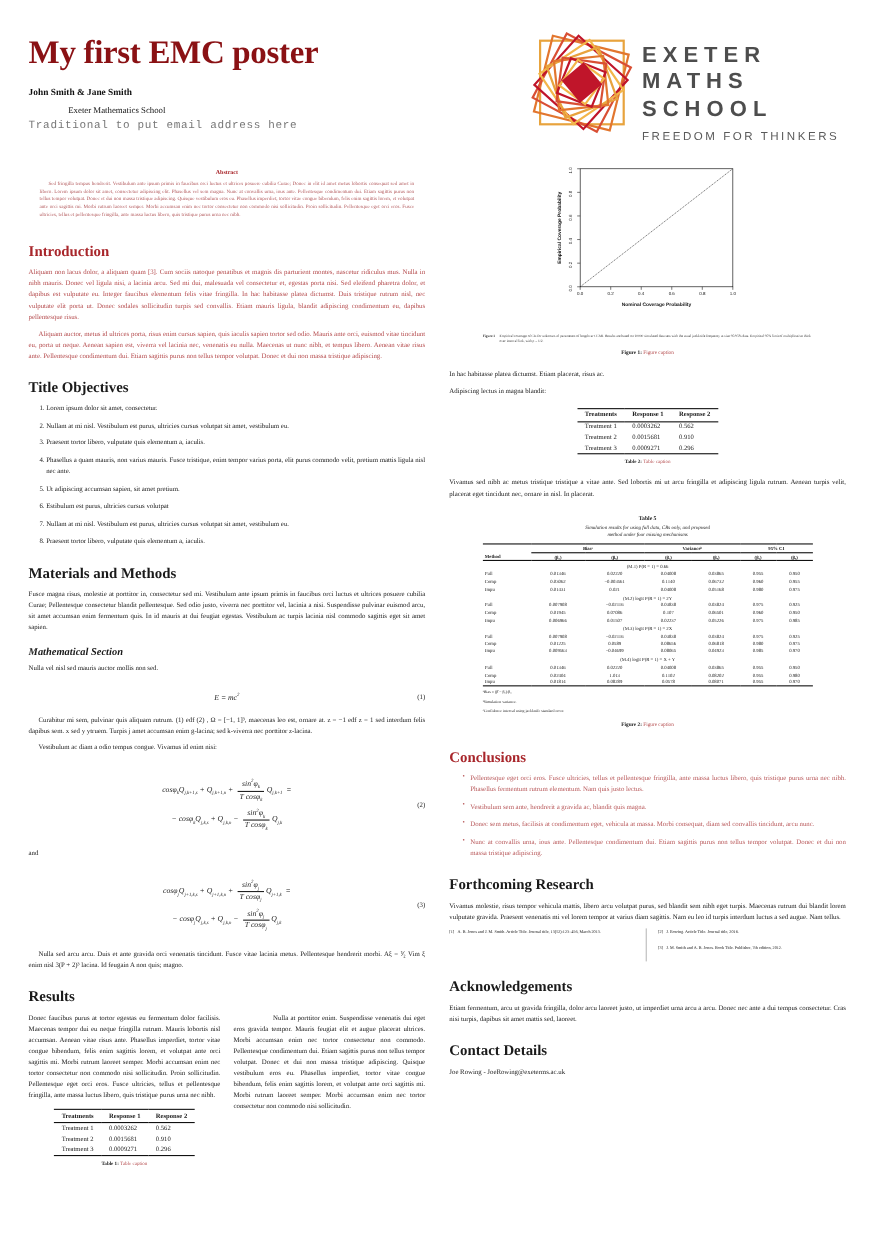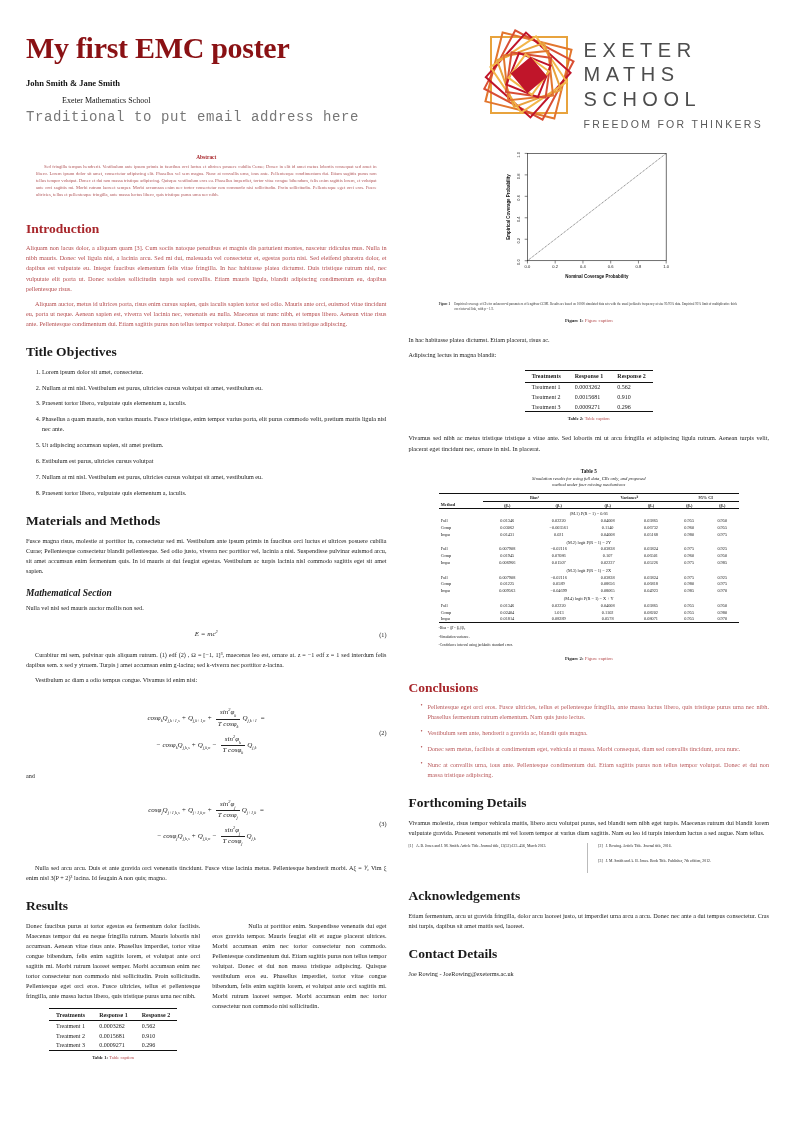--- a/index.html
+++ b/index.html
@@ -6,28 +6,28 @@
   body{width:795px;height:1123px;font-family:"Liberation Serif",serif;color:#1a1a1a;position:relative;overflow:hidden;}
   .poster{width:795px;height:1123px;position:relative;box-sizing:border-box;padding:28px 26px 10px 26px;}
 
   
   .header{display:flex;justify-content:space-between;align-items:flex-start;height:108px;}
   .title-block{padding-top:4px;}
   .poster-title{font-size:30px;font-weight:bold;color:#8a1114;letter-spacing:-0.3px;line-height:1.05;margin:0;}
   .poster-subtitle{font-size:17px;font-style:italic;color:#2a2a2a;margin:2px 0 0 0;font-weight:normal;}
   .authors{font-size:8.5px;font-weight:bold;margin-top:14px;color:#111;}
   .institute{font-size:8px;margin-top:8px;color:#111;padding-left:36px;}
-  .email{font-size:14px;margin-top:4px;color:#777;font-family:"Liberation Mono",monospace;letter-spacing:.6px;}
+  .email{font-size:10px;margin-top:4px;color:#777;font-family:"Liberation Mono",monospace;letter-spacing:.6px;}
 
   
   .logo{display:flex;align-items:flex-start;gap:12px;padding-right:6px;padding-top:4px;}
   .logo-mark{position:relative;width:86px;height:86px;flex:none;}
   .logo-mark span{position:absolute;left:50%;top:50%;display:block;box-sizing:border-box;}
   .logo-text{display:flex;flex-direction:column;justify-content:flex-start;padding-top:6px;}
-  .logo-text .l1,.logo-text .l2,.logo-text .l3{font-family:"Liberation Sans",sans-serif;font-size:20px;font-weight:normal;color:#4d4d4d;letter-spacing:5.5px;line-height:1.22;}
+  .logo-text .l1,.logo-text .l2,.logo-text .l3{font-family:"Liberation Sans",sans-serif;font-size:20px;font-weight:bold;color:#4d4d4d;letter-spacing:5.5px;line-height:1.22;}
   .logo-text .l4{font-family:"Liberation Sans",sans-serif;font-size:10.5px;color:#5a5a5a;letter-spacing:2.3px;margin-top:7px;}
 
   
   .body-area{display:flex;gap:22px;margin-top:6px;}
   .col{width:366px;}
   .col-l{width:366px;}
   .col-r{width:366px;}
 
   h2.sec{font-size:13.5px;font-weight:bold;margin:16px 0 7px 0;line-height:1.1;}
   h2.sec.red{color:#a8262b;}
@@ -497,21 +497,21 @@
       </div>
 
       <h2 class="sec red" style="margin-top:20px;">Conclusions</h2>
       <ul class="concl" id="conclList">
           <li>Pellentesque eget orci eros. Fusce ultricies, tellus et pellentesque fringilla, ante massa luctus libero, quis tristique purus urna nec nibh. Phasellus fermentum rutrum elementum. Nam quis justo lectus.</li>
           <li>Vestibulum sem ante, hendrerit a gravida ac, blandit quis magna.</li>
           <li>Donec sem metus, facilisis at condimentum eget, vehicula at massa. Morbi consequat, diam sed convallis tincidunt, arcu nunc.</li>
           <li>Nunc at convallis urna, ious ante. Pellentesque condimentum dui. Etiam sagittis purus non tellus tempor volutpat. Donec et dui non massa tristique adipiscing.</li>
         </ul>
 
-      <h2 class="sec">Forthcoming Details</h2>
+      <h2 class="sec">Forthcoming Research</h2>
       <p class="t">Vivamus molestie, risus tempor vehicula mattis, libero arcu volutpat purus, sed blandit sem nibh eget turpis. Maecenas rutrum dui blandit lorem vulputate gravida. Praesent venenatis mi vel lorem tempor at varius diam sagittis. Nam eu leo id turpis interdum luctus a sed augue. Nam tellus.</p>
 
       <div class="refs">
         <div class="refcol left" id="refLeft">
             <div class="r">
               <span class="n">[1]</span>
               <span>A. B. Jones and J. M. Smith. Article Title. Journal title, 13(52):123–456, March 2013.</span>
             </div>
           </div>
         <div class="refcol" id="refRight">

